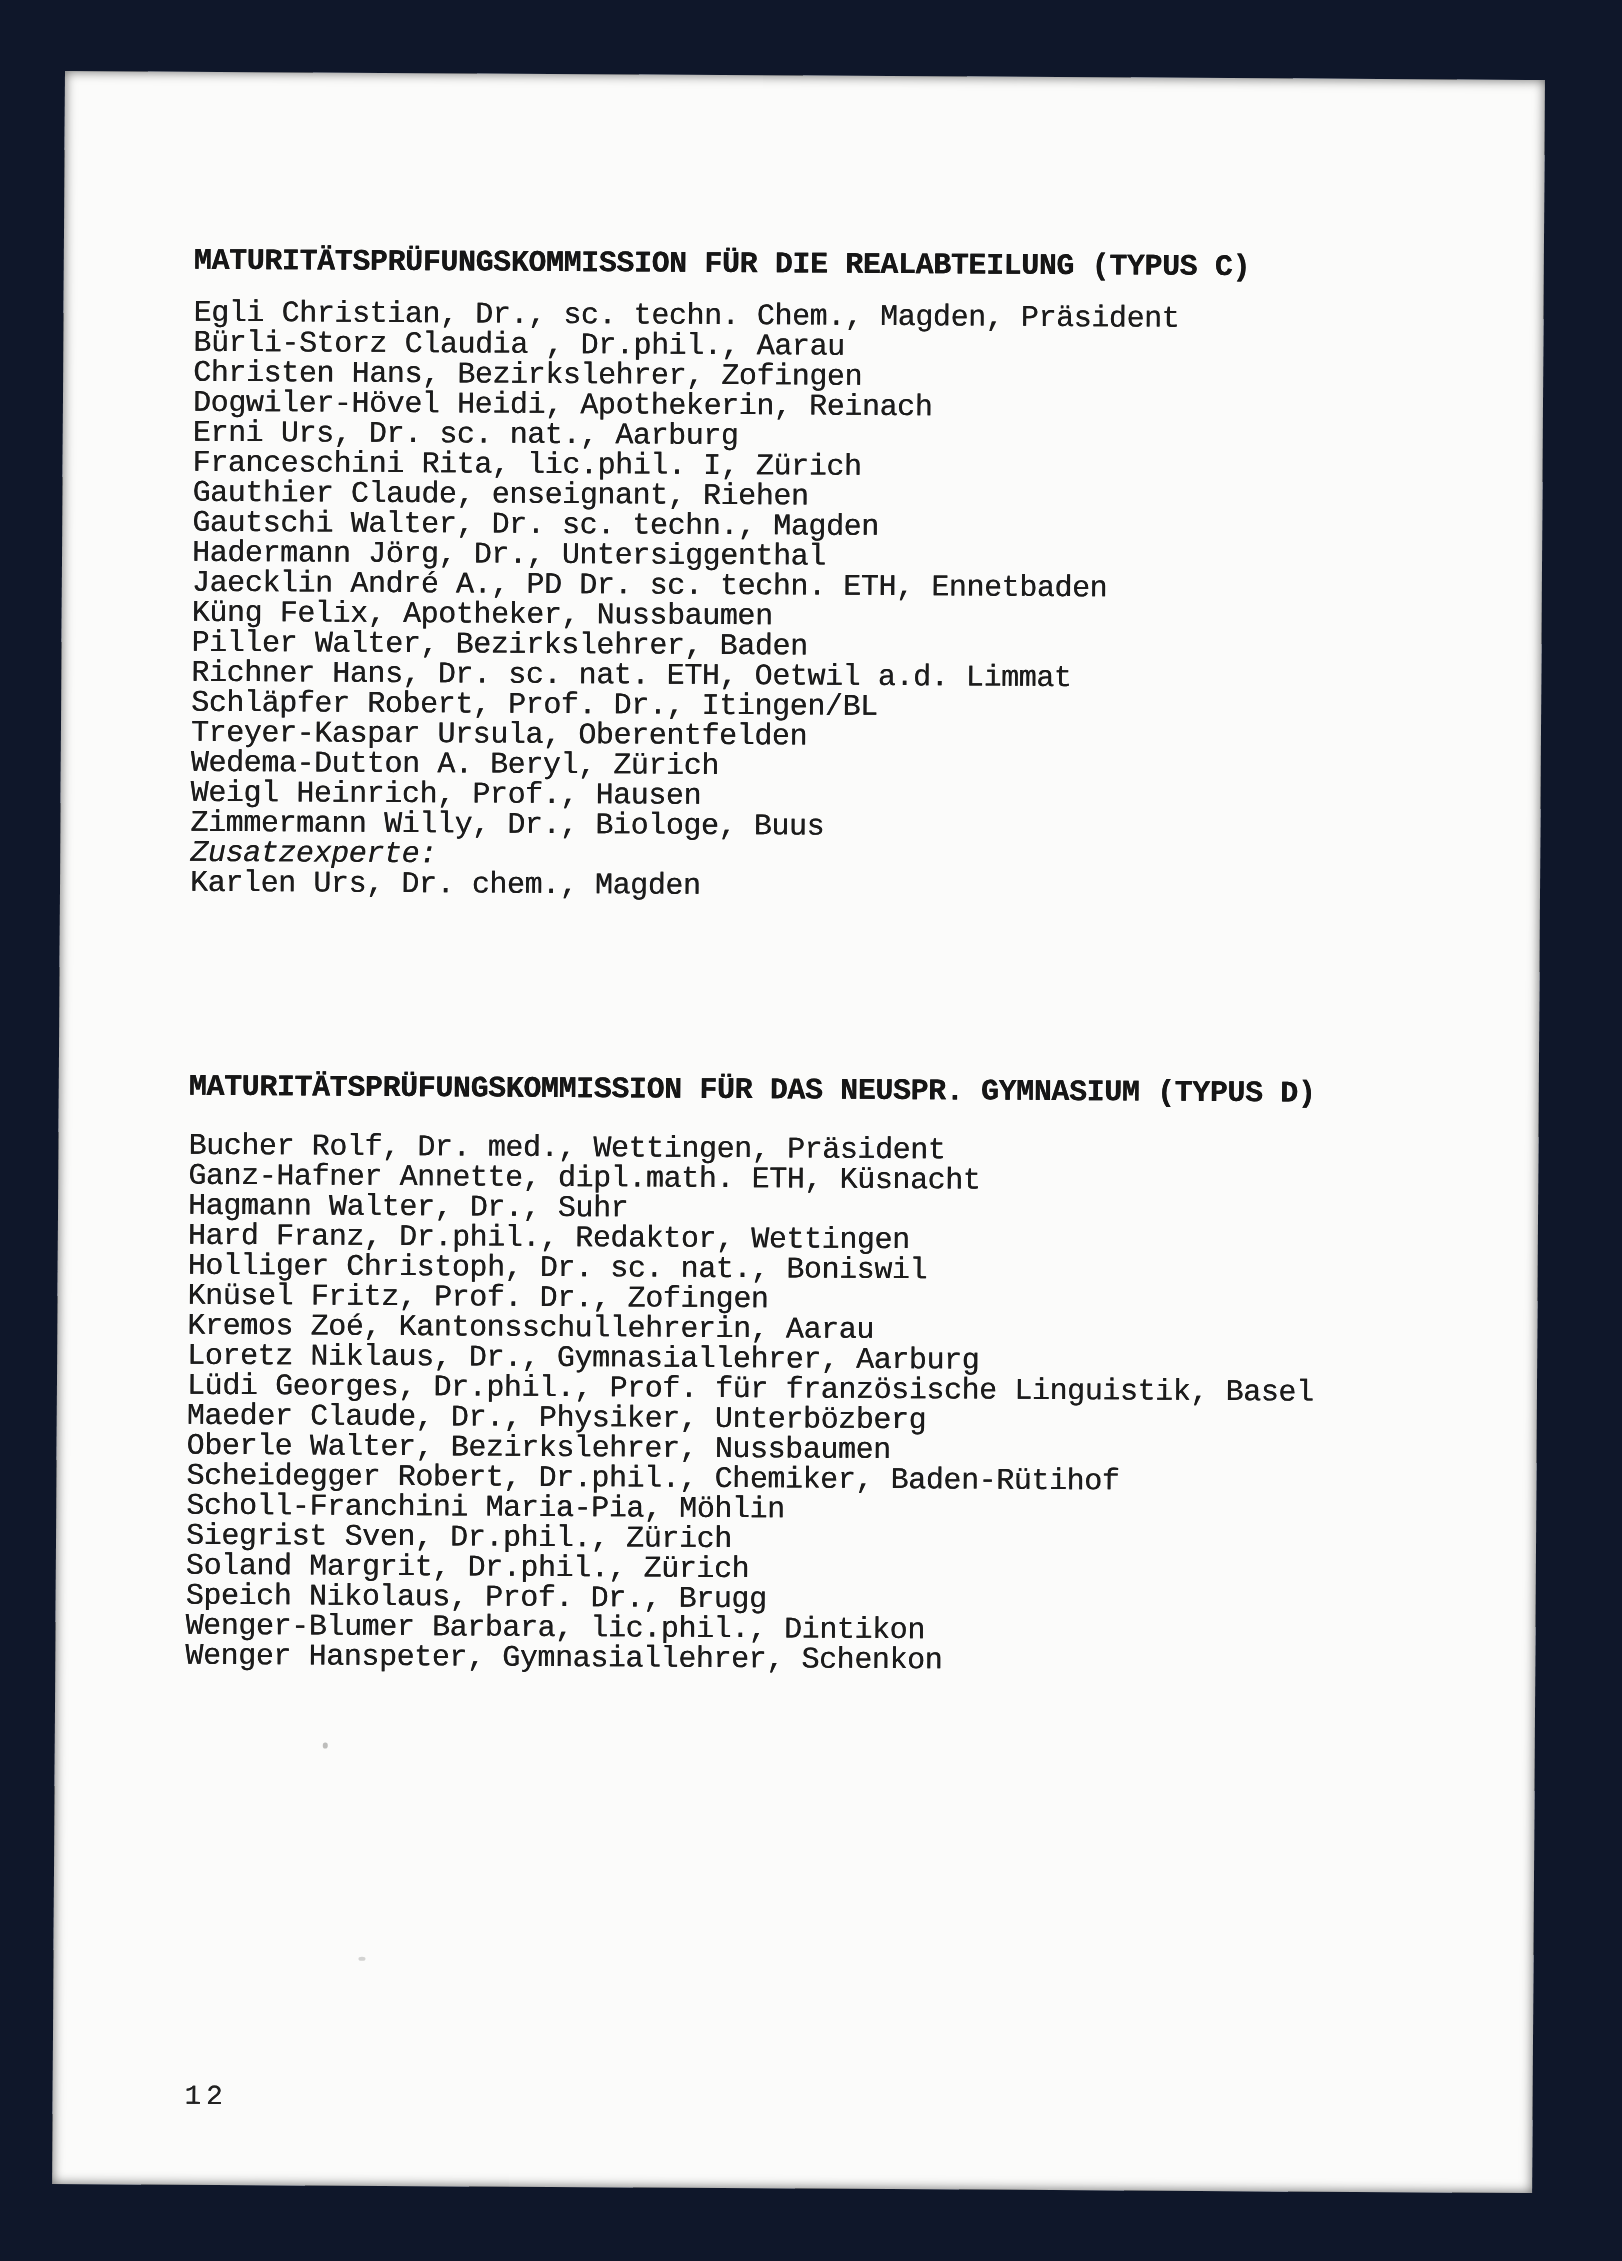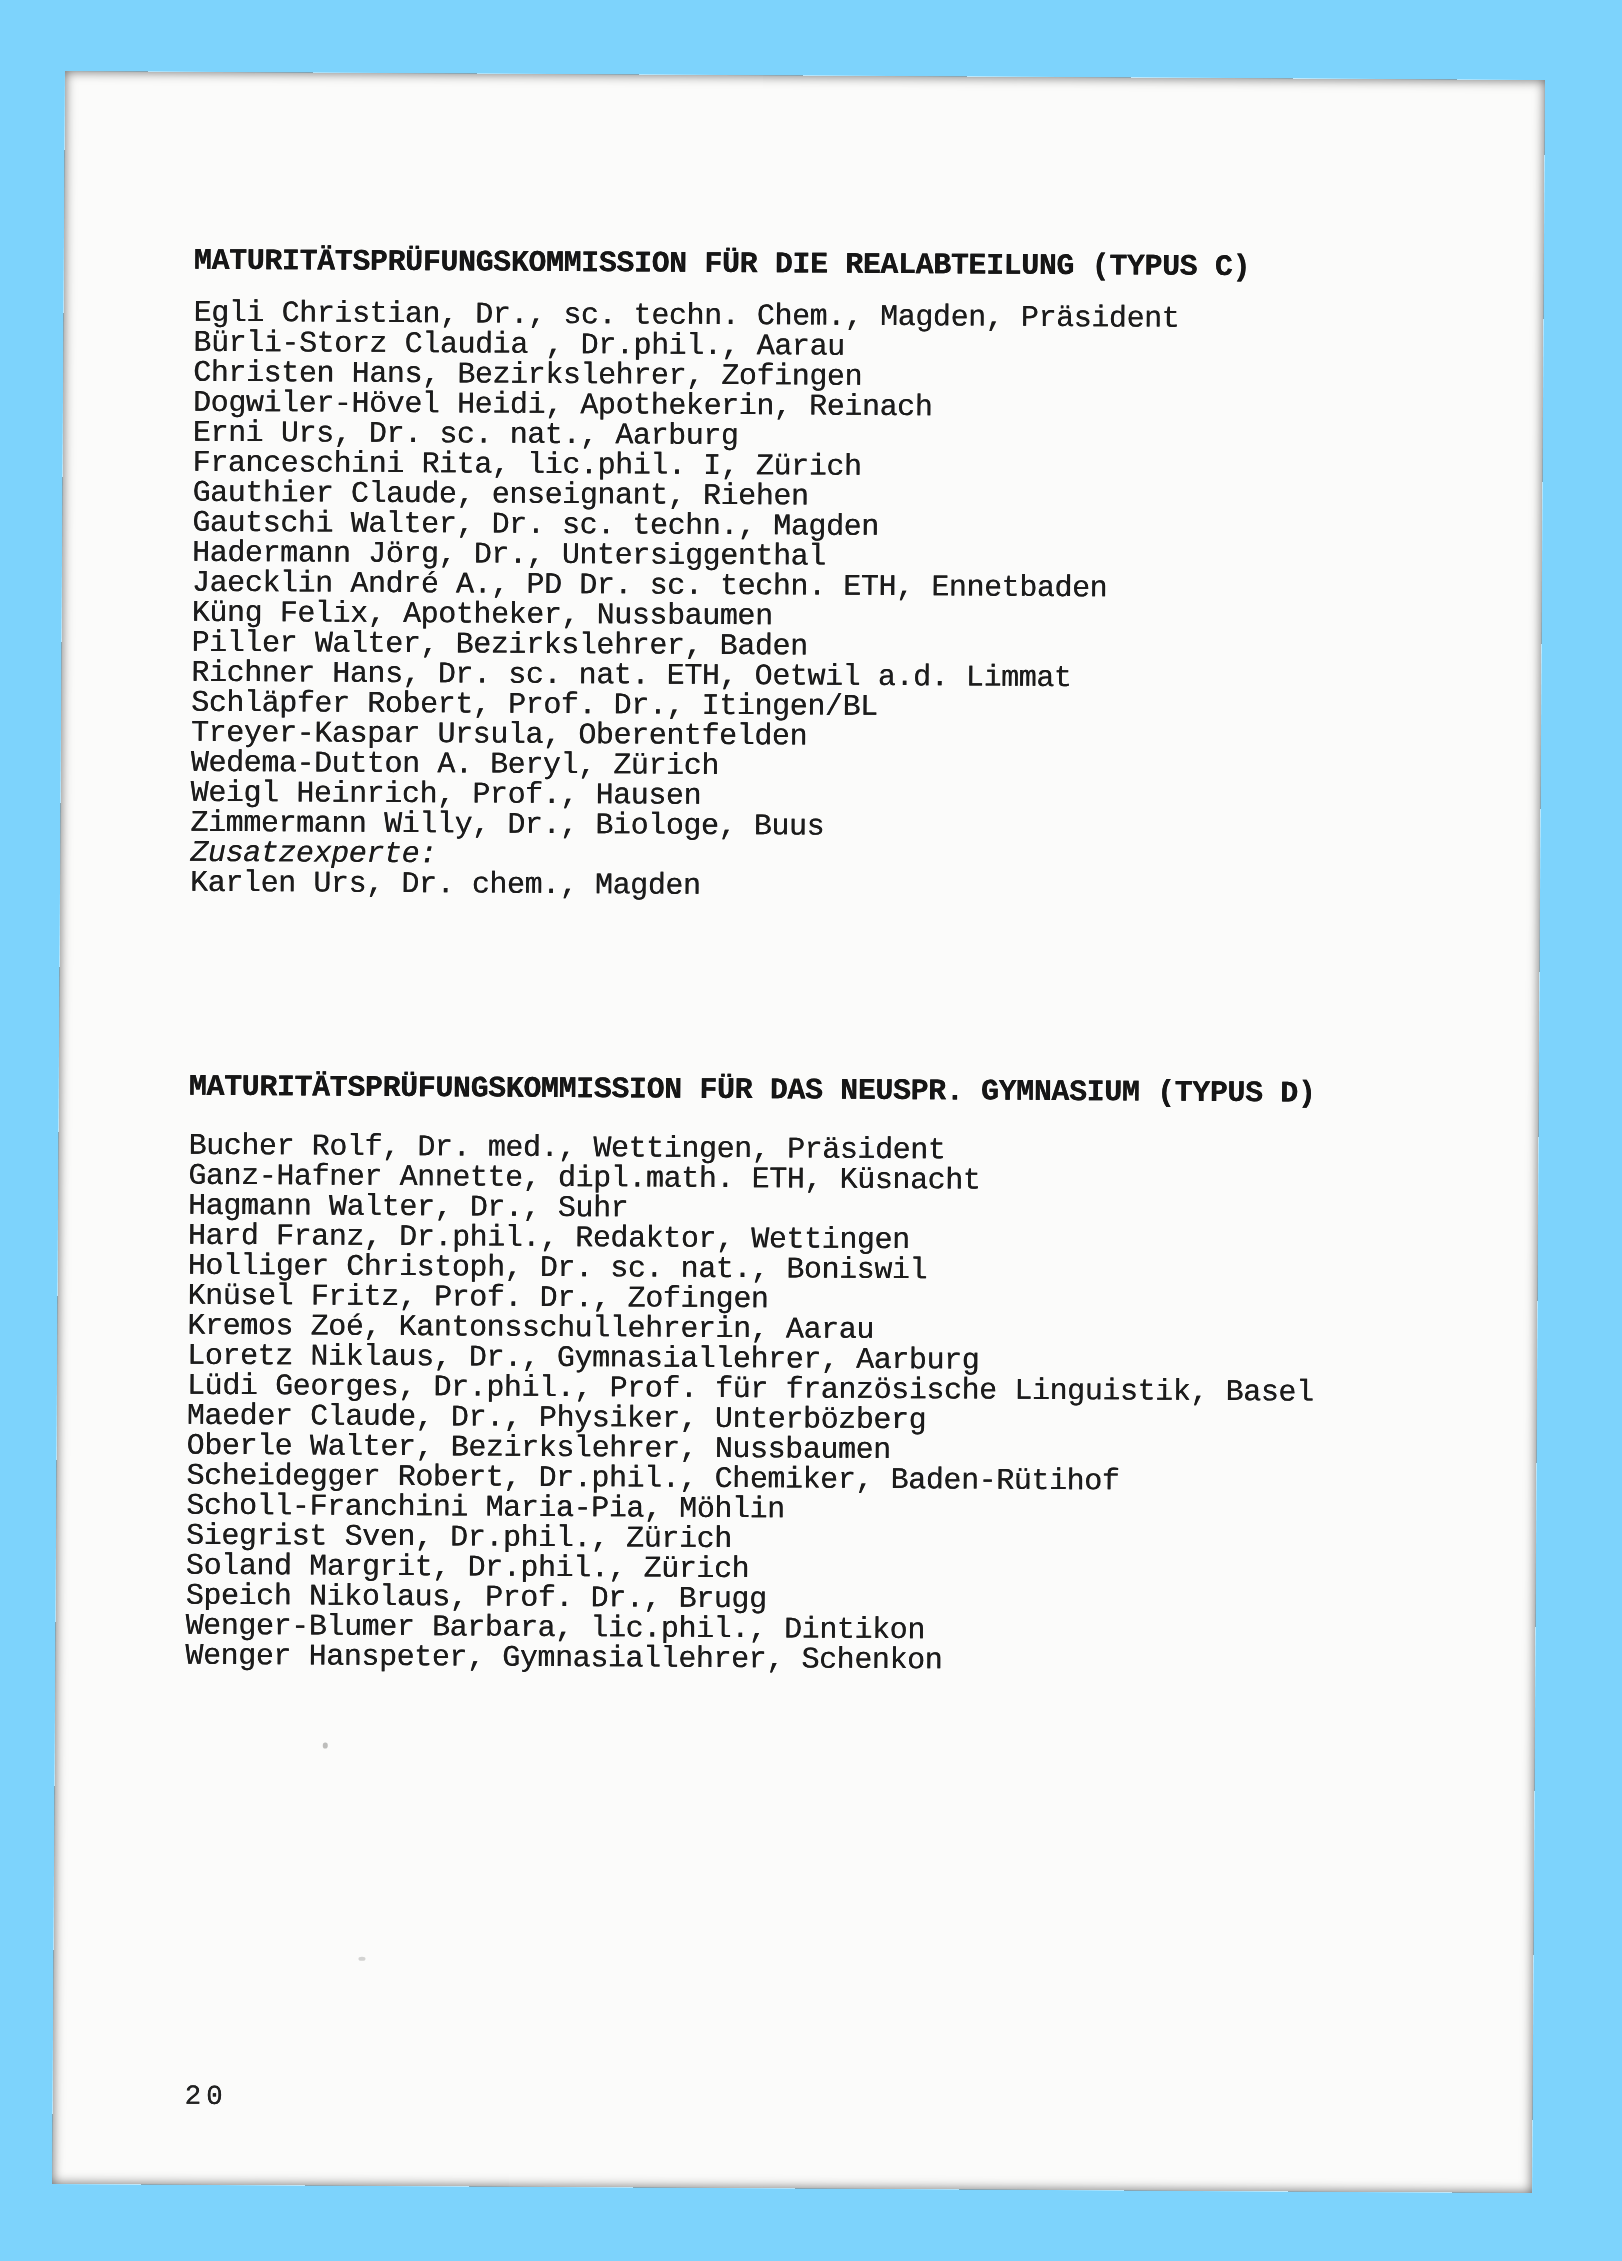--- a/index.html
+++ b/index.html
@@ -4,21 +4,21 @@
 <style>
   html, body {
     margin: 0;
     padding: 0;
     background: #0a0a0a;
   }
   .stage {
     position: relative;
     width: 1623px;
     height: 2261px;
-    background: #7dd3fc;
+    background: #0f172a;
     overflow: hidden;
     font-family: "Liberation Mono", "DejaVu Sans Mono", monospace;
   }
   .paper {
     position: absolute;
     left: 65px;
     top: 71px;
     width: 1480px;
     height: 2113px;
     background: #fbfbfa;
@@ -80,16 +80,16 @@
 
     <div class="member-list list-1"><div class="entry">Egli Christian, Dr., sc. techn. Chem., Magden, Präsident</div><div class="entry">Bürli-Storz Claudia , Dr.phil., Aarau</div><div class="entry">Christen Hans, Bezirkslehrer, Zofingen</div><div class="entry">Dogwiler-Hövel Heidi, Apothekerin, Reinach</div><div class="entry">Erni Urs, Dr. sc. nat., Aarburg</div><div class="entry">Franceschini Rita, lic.phil. I, Zürich</div><div class="entry">Gauthier Claude, enseignant, Riehen</div><div class="entry">Gautschi Walter, Dr. sc. techn., Magden</div><div class="entry">Hadermann Jörg, Dr., Untersiggenthal</div><div class="entry">Jaecklin André A., PD Dr. sc. techn. ETH, Ennetbaden</div><div class="entry">Küng Felix, Apotheker, Nussbaumen</div><div class="entry">Piller Walter, Bezirkslehrer, Baden</div><div class="entry">Richner Hans, Dr. sc. nat. ETH, Oetwil a.d. Limmat</div><div class="entry">Schläpfer Robert, Prof. Dr., Itingen/BL</div><div class="entry">Treyer-Kaspar Ursula, Oberentfelden</div><div class="entry">Wedema-Dutton A. Beryl, Zürich</div><div class="entry">Weigl Heinrich, Prof., Hausen</div><div class="entry">Zimmermann Willy, Dr., Biologe, Buus</div><div class="entry italic">Zusatzexperte:</div><div class="entry">Karlen Urs, Dr. chem., Magden</div></div>
 
     <div class="doc-title title-2">MATURITÄTSPRÜFUNGSKOMMISSION FÜR DAS NEUSPR. GYMNASIUM (TYPUS D)</div>
 
     <div class="member-list list-2"><div class="entry">Bucher Rolf, Dr. med., Wettingen, Präsident</div><div class="entry">Ganz-Hafner Annette, dipl.math. ETH, Küsnacht</div><div class="entry">Hagmann Walter, Dr., Suhr</div><div class="entry">Hard Franz, Dr.phil., Redaktor, Wettingen</div><div class="entry">Holliger Christoph, Dr. sc. nat., Boniswil</div><div class="entry">Knüsel Fritz, Prof. Dr., Zofingen</div><div class="entry">Kremos Zoé, Kantonsschullehrerin, Aarau</div><div class="entry">Loretz Niklaus, Dr., Gymnasiallehrer, Aarburg</div><div class="entry">Lüdi Georges, Dr.phil., Prof. für französische Linguistik, Basel</div><div class="entry">Maeder Claude, Dr., Physiker, Unterbözberg</div><div class="entry">Oberle Walter, Bezirkslehrer, Nussbaumen</div><div class="entry">Scheidegger Robert, Dr.phil., Chemiker, Baden-Rütihof</div><div class="entry">Scholl-Franchini Maria-Pia, Möhlin</div><div class="entry">Siegrist Sven, Dr.phil., Zürich</div><div class="entry">Soland Margrit, Dr.phil., Zürich</div><div class="entry">Speich Nikolaus, Prof. Dr., Brugg</div><div class="entry">Wenger-Blumer Barbara, lic.phil., Dintikon</div><div class="entry">Wenger Hanspeter, Gymnasiallehrer, Schenkon</div></div>
 
     <div class="speck speck-1"></div>
     <div class="speck speck-2"></div>
 
-    <div class="page-number">20</div>
+    <div class="page-number">12</div>
   </div>
 </div>
 
 
 </body></html>

